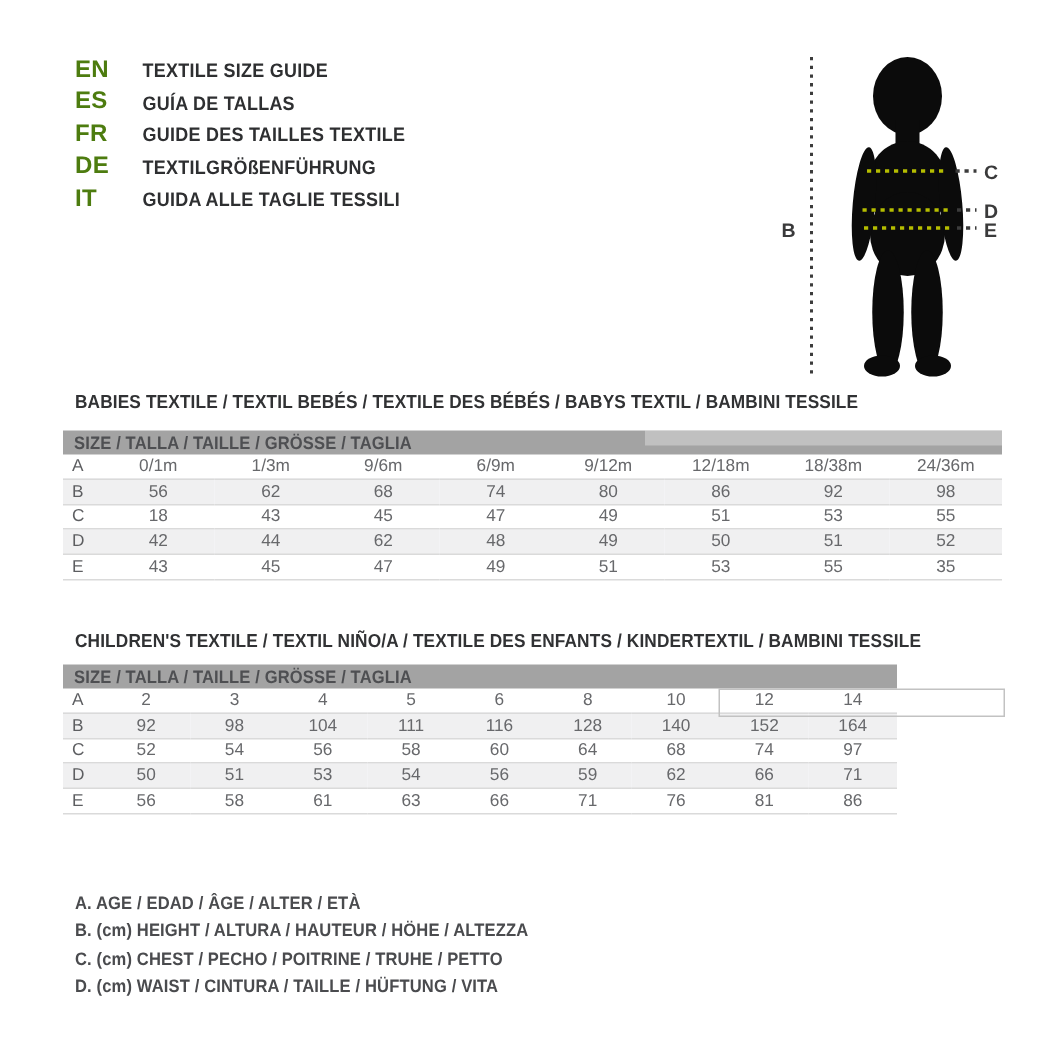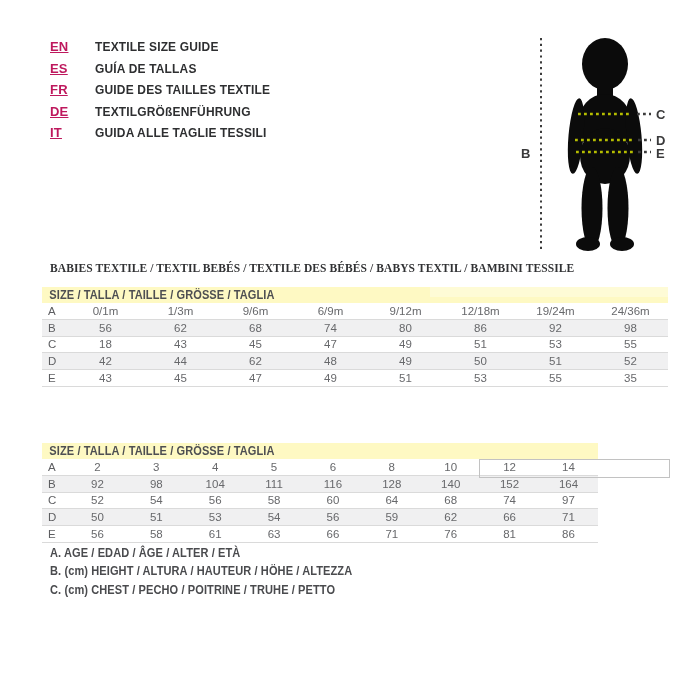--- a/index.html
+++ b/index.html
@@ -3,49 +3,49 @@
 <meta charset="utf-8">
 <style>
   html,body{margin:0;padding:0;background:#ffffff;}
   #page{position:relative;width:700px;height:700px;background:#ffffff;overflow:hidden;
         font-family:"Liberation Sans","DejaVu Sans",sans-serif;-webkit-font-smoothing:antialiased;}
   .cond{display:inline-block;transform:scaleX(0.92);transform-origin:0 50%;white-space:nowrap;}
 
   
   .lang-block{position:absolute;left:50px;top:36px;}
   .lang-row{display:flex;height:21.5px;align-items:center;}
-  .lang-code{width:45px;font-size:13px;font-weight:700;color:#be185d;letter-spacing:.2px;text-decoration:underline;}
+  .lang-code{width:45px;font-size:16px;font-weight:700;color:#4d7c0f;letter-spacing:.2px;}
   .lang-title{font-size:13px;font-weight:700;color:#2e2f31;letter-spacing:.2px;}
 
   
   .figure{position:absolute;left:515px;top:28px;width:185px;height:235px;}
 
   
-  .section-title{position:absolute;left:50px;font-size:12.5px;font-weight:700;color:#313234;letter-spacing:.1px;font-family:Liberation Serif, serif;}
+  .section-title{position:absolute;left:50px;font-size:12.5px;font-weight:700;color:#313234;letter-spacing:.1px;}
   #babies-title{top:261px;}
   #children-title{top:420px;}
 
   
   .table-wrap{position:absolute;left:42px;}
   #babies-wrap{top:287px;width:626px;}
   #children-wrap{top:443px;width:556px;}
-  .bar{position:relative;height:16px;background:#fef9c3;display:flex;align-items:center;}
+  .bar{position:relative;height:16px;background:#a3a3a3;display:flex;align-items:center;}
   .bar-text{font-size:12px;font-weight:700;color:#4e4f52;padding-left:8px;letter-spacing:.1px;}
   .bar-overlay{position:absolute;left:388px;top:0;width:238px;height:10px;background:rgba(255,255,255,0.32);}
   table.size-table{width:100%;border-collapse:collapse;table-layout:fixed;}
   table.size-table tr{border-bottom:1px solid #dadada;}
   table.size-table td{height:15.8px;font-size:11.5px;font-weight:400;color:#67686b;
                       text-align:center;padding:0;vertical-align:middle;}
   table.size-table td.rowlabel{text-align:left;padding-left:6px;color:#5d5e61;}
   table.size-table tr.stripe{background:#f0f0f1;}
   .highlight-box{position:absolute;left:437px;top:16px;width:189px;height:17px;
                  border:1px solid #c2c2c2;background:transparent;pointer-events:none;}
 
   
-  .legend{position:absolute;left:50px;top:546px;}
+  .legend{position:absolute;left:50px;top:595px;}
   .legend-line{height:18.3px;font-size:12px;font-weight:700;color:#4a4b4e;letter-spacing:.1px;}
 
   svg text{font-family:"Liberation Sans","DejaVu Sans",sans-serif;font-size:13px;font-weight:600;fill:#3a3a3b;}
 </style>
 </head>
 <body>
 
 <div id="page">
 
   <div class="lang-block">
@@ -127,21 +127,21 @@
         </colgroup>
         <tbody>
           <tr>
             <td class="rowlabel">A</td>
             <td>0/1m</td>
             <td>1/3m</td>
             <td>9/6m</td>
             <td>6/9m</td>
             <td>9/12m</td>
             <td>12/18m</td>
-            <td>19/24m</td>
+            <td>18/38m</td>
             <td>24/36m</td>
           </tr>
           <tr class="stripe">
             <td class="rowlabel">B</td>
             <td>56</td>
             <td>62</td>
             <td>68</td>
             <td>74</td>
             <td>80</td>
             <td>86</td>
@@ -178,20 +178,23 @@
             <td>49</td>
             <td>51</td>
             <td>53</td>
             <td>55</td>
             <td>35</td>
           </tr>
         </tbody>
       </table>
   </div>
 
+  <div class="section-title" id="children-title">
+    <span class="cond">CHILDREN'S TEXTILE / TEXTIL NIÑO/A / TEXTILE DES ENFANTS / KINDERTEXTIL / BAMBINI TESSILE</span>
+  </div>
   <div class="table-wrap" id="children-wrap">
     <div class="bar">
       <span class="bar-text cond">SIZE / TALLA / TAILLE / GRÖSSE / TAGLIA</span>
     </div>
     <span class="highlight-box"></span>
     <table class="size-table">
         <colgroup>
           <col style="width: 26px;">
           <col>
           <col>
@@ -265,15 +268,16 @@
             <td>86</td>
           </tr>
         </tbody>
       </table>
   </div>
 
   <div class="legend">
     <div class="legend-line"><span class="cond">A. AGE / EDAD / ÂGE / ALTER / ETÀ</span></div>
     <div class="legend-line"><span class="cond">B. (cm) HEIGHT / ALTURA / HAUTEUR / HÖHE / ALTEZZA</span></div>
     <div class="legend-line"><span class="cond">C. (cm) CHEST / PECHO / POITRINE / TRUHE / PETTO</span></div>
+    <div class="legend-line"><span class="cond">D. (cm) WAIST / CINTURA / TAILLE / HÜFTUNG / VITA</span></div>
   </div>
 
 </div>
 
 </body></html>

